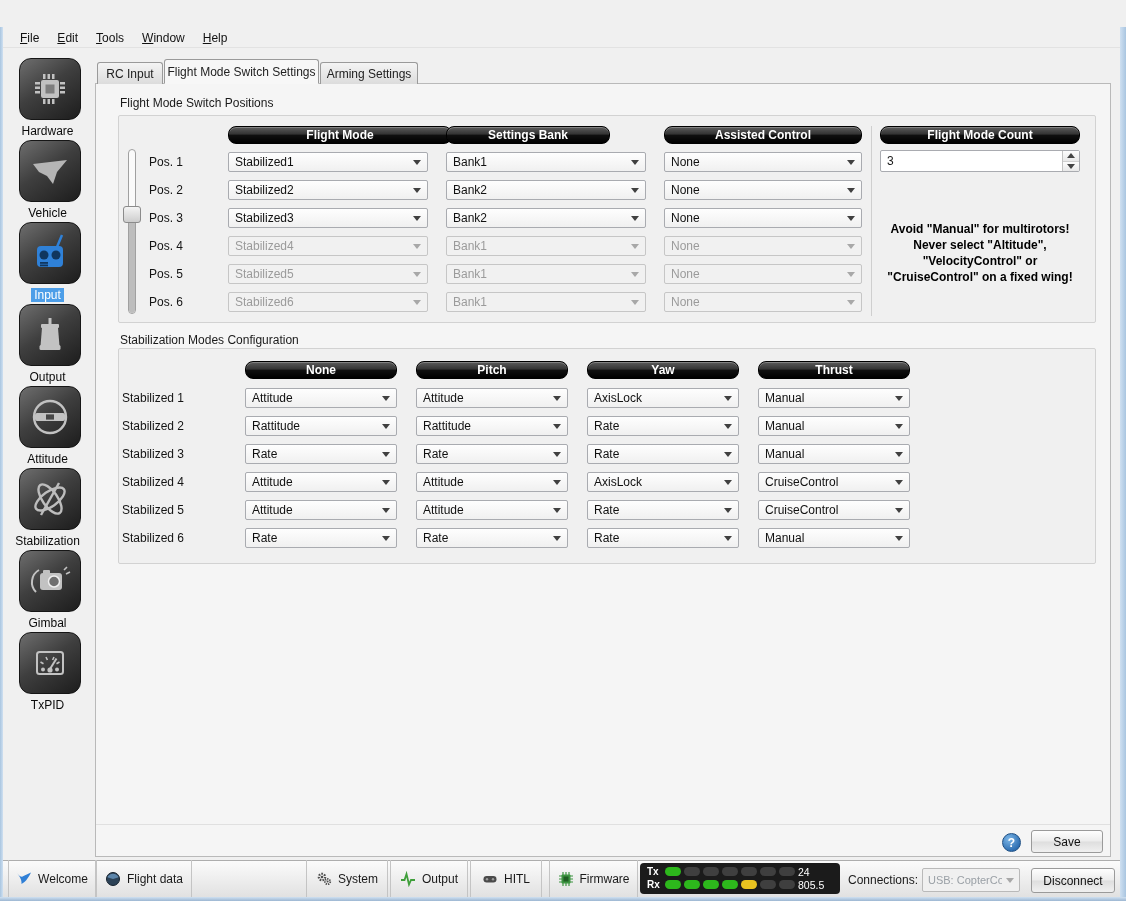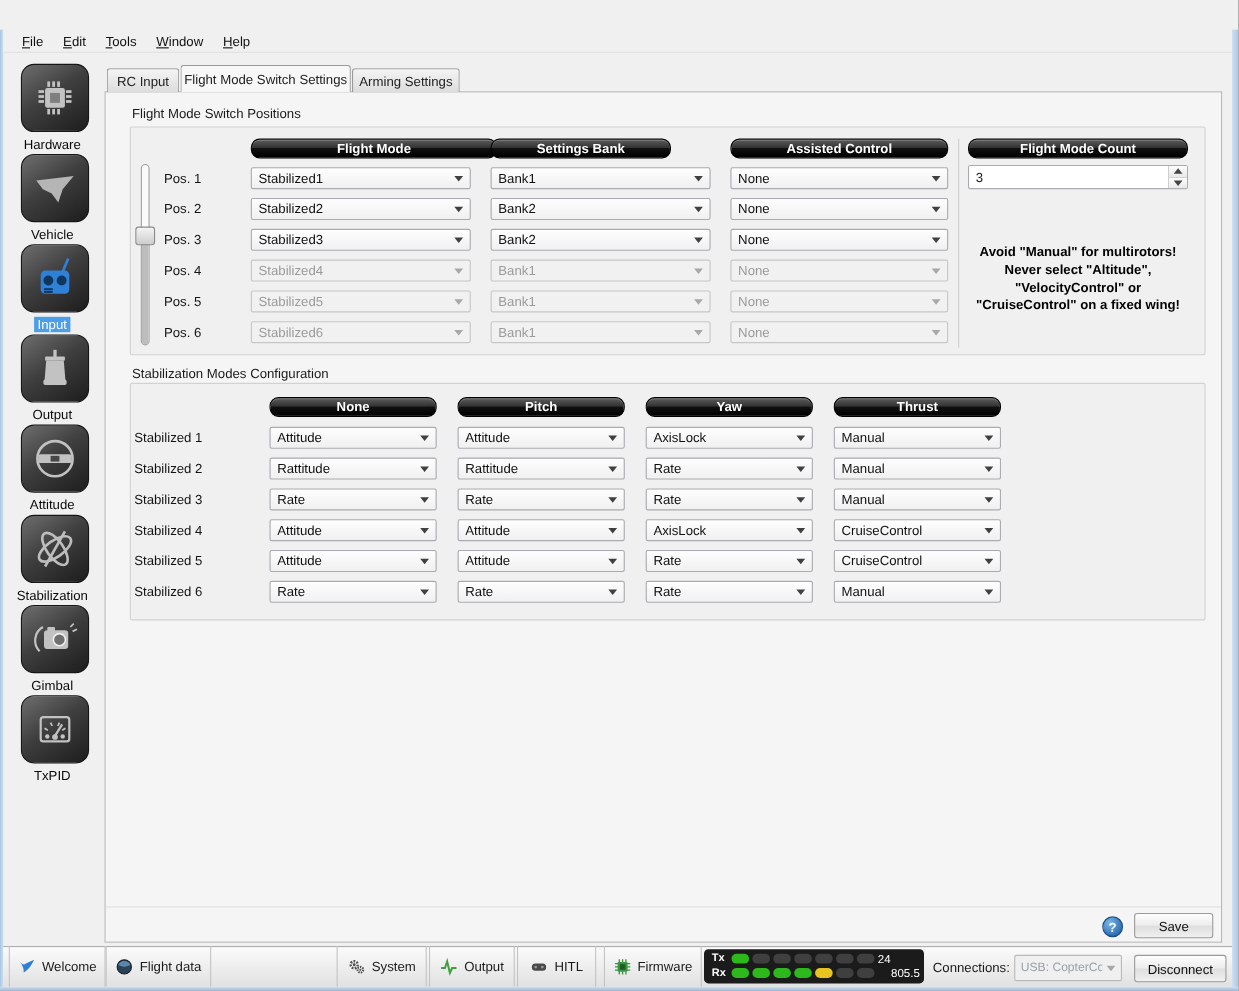--- a/index.html
+++ b/index.html
@@ -508,21 +508,21 @@
     <div class="segrow" style="left:25px;top:17px;">
         <span class="seg seg-green"></span>
         <span class="seg seg-green"></span>
         <span class="seg seg-green"></span>
         <span class="seg seg-green"></span>
         <span class="seg seg-yellow"></span>
         <span class="seg seg-dark"></span>
         <span class="seg seg-dark"></span>
       </div>
     <span class="tnum" style="left:158px;top:3px;">24</span>
-    <span class="tnum" style="left:158px;top:16px;margin-left:12px;">805.5</span>
+    <span class="tnum" style="left:158px;top:16px;">805.5</span>
   </div>
 
   <span class="conn-label">Connections:</span>
   <div class="conn-combo">
     <span class="cbt">USB: CopterControl</span>
     <i class="arr" style="border-top-color:#a8a8a8;"></i>
   </div>
   <div class="btn" style="left:1031px;top:868px;width:84px;height:25px;">Disconnect</div>
 
 </div>

